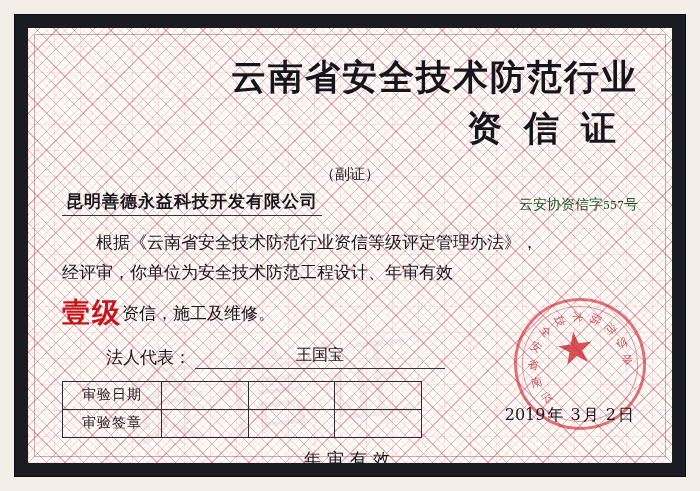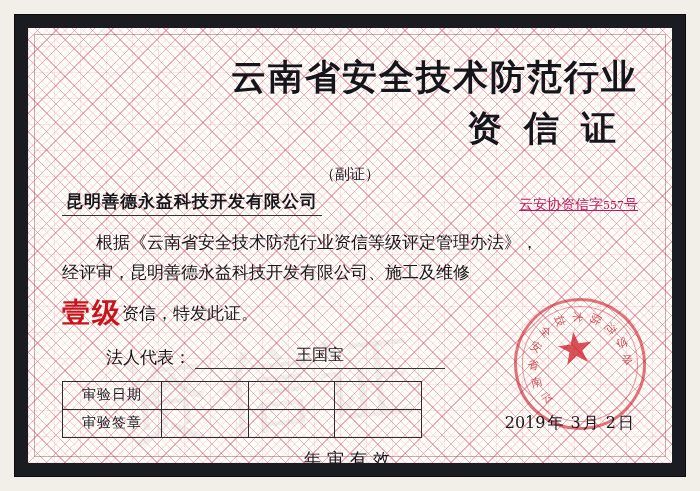--- a/index.html
+++ b/index.html
@@ -71,23 +71,23 @@
     display:flex;align-items:flex-end;justify-content:space-between;
     margin-top:6px;
   }
   .company-name{
     font-size:17px;color:#15151c;font-weight:bold;
     font-family:"DejaVu Serif","Liberation Serif",serif;
     border-bottom:1px solid #333;padding:0 4px 2px 4px;
     letter-spacing:1px;
   }
   .cert-no{
-    font-size:14px;color:#be185d;
-    font-family:"DejaVu Serif","Liberation Serif",serif;
-    padding-bottom:2px;white-space:nowrap;text-decoration:underline;
+    font-size:14px;color:#14532d;
+    font-family:"DejaVu Serif","Liberation Serif",serif;
+    padding-bottom:2px;white-space:nowrap;
   }
   .cert-no .num{font-size:11px;}
   
   .body-text{
     margin-top:12px;
     font-size:17px;line-height:1.75;color:#16161c;
     font-family:"DejaVu Serif","Liberation Serif",serif;
     text-align:justify;
   }
   .body-text .indent{display:inline-block;width:34px;}
@@ -123,21 +123,21 @@
     height:27px;
     font-size:14px;
     color:#16161c;
     font-family:"DejaVu Serif","Liberation Serif",serif;
     padding:0 6px;
     background:transparent;
   }
   .tbl td.lbl{width:86px;text-align:center;letter-spacing:1px;}
   .tbl-area{position:relative;}
   .date-line{
-    position:absolute;right:4px;bottom:4px;
+    position:absolute;right:4px;bottom:12px;
     font-size:16px;color:#16161c;
     font-family:"DejaVu Serif","Liberation Serif",serif;
     white-space:nowrap;
   }
   .date-line span.v{ text-decoration:none; padding:0 2px;}
   .footer-note{
     text-align:center;margin-top:10px;
     font-size:17px;letter-spacing:6px;color:#16161c;
     font-family:"DejaVu Serif","Liberation Serif",serif;
   }
@@ -217,22 +217,22 @@
 
         <div class="row-company">
           <div class="company-name">昆明善德永益科技开发有限公司</div>
           <div class="cert-no">
             <span>云安协资信字</span><span class="num">557</span><span>号</span>
           </div>
         </div>
 
         <div class="body-text">
           <span class="indent"></span><span>根据《云南省安全技术防范行业资信等级评定管理办法》，</span><br>
-          <span>经评审，昆明善德永益科技开发有限公司、施工及维修</span><br>
-          <span class="grade">壹级</span><span>资信，特发此证。</span>
+          <span>经评审，你单位为安全技术防范工程设计、年审有效</span><br>
+          <span class="grade">壹级</span><span>资信，施工及维修。</span>
         </div>
 
         <div class="row-legal">
           <div class="legal-label">法人代表：</div>
           <div class="legal-line">王国宝</div>
         </div>
 
         <div class="tbl-area">
           <table class="tbl">
             <tbody>

